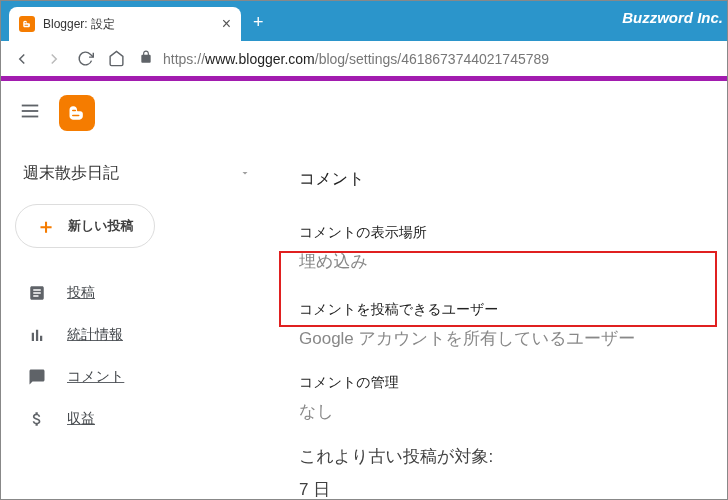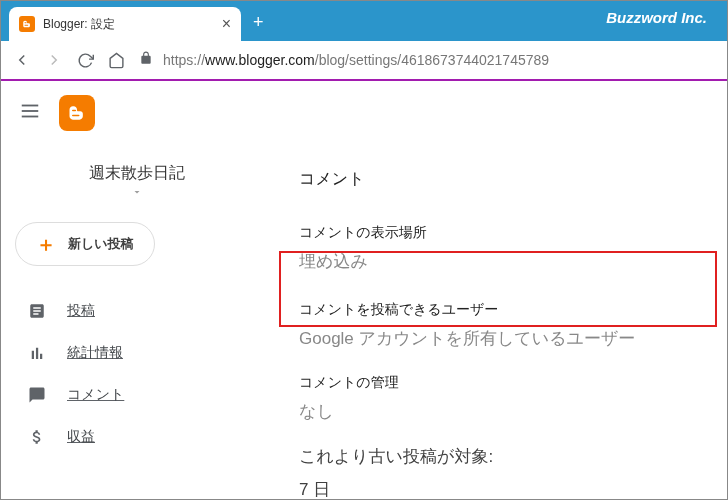--- a/index.html
+++ b/index.html
@@ -6,41 +6,41 @@
     body { width: 728px; height: 500px; overflow: hidden; background: #fff; border: 1px solid #888; }
     
     
     .title-bar { height: 40px; background: #2b95cb; display: flex; align-items: flex-end; padding-left: 8px; position: relative; }
     .tab { background: #fff; border-radius: 8px 8px 0 0; height: 34px; width: 232px; display: flex; align-items: center; padding: 0 10px; gap: 8px; }
     .tab-favicon { width: 16px; height: 16px; background: #f57c00; border-radius: 3px; display: flex; align-items: center; justify-content: center; }
     .tab-favicon svg { width: 10px; height: 10px; fill: #fff; }
     .tab-title { font-size: 12px; color: #333; flex: 1; white-space: nowrap; overflow: hidden; }
     .tab-close { font-size: 16px; color: #555; cursor: pointer; }
     .new-tab { color: #fff; font-size: 18px; margin: 0 0 8px 12px; cursor: pointer; }
-    .brand { position: absolute; right: 20px; top: 8px; color: #fff; font-weight: bold; font-style: italic; font-size: 15px; margin-left: 12px; }
-    
-    
-    .address-bar { height: 40px; display: flex; align-items: center; padding: 0 12px; gap: 14px; border-bottom: 2px solid #a21caf; }
+    .brand { position: absolute; right: 4px; top: 8px; color: #fff; font-weight: bold; font-style: italic; font-size: 15px; margin-left: 12px; }
+    
+    
+    .address-bar { height: 40px; display: flex; align-items: center; padding: 0 12px; gap: 14px; border-bottom: 5px solid #a21caf; }
     .nav-icon { color: #5f6368; cursor: pointer; display: flex; align-items: center; }
     .nav-icon.disabled { color: #bbb; }
     .url-region { display: flex; align-items: center; gap: 10px; flex: 1; }
     .lock { color: #5f6368; }
     .url { font-size: 14px; color: #777; }
     .url .host { color: #222; }
     
     
     .app-header { height: 64px; display: flex; align-items: center; padding: 0 18px; gap: 18px; }
     .hamburger { cursor: pointer; color: #5f6368; }
     .logo { width: 36px; height: 36px; background: #f57c00; border-radius: 8px; display: flex; align-items: center; justify-content: center; }
     .logo svg { width: 20px; height: 20px; fill: #fff; }
     
     
     .main { display: flex; height: calc(500px - 40px - 40px - 64px); }
     .sidebar { width: 272px; padding: 8px 8px 0 8px; }
-    .blog-select { display: flex; align-items: center; justify-content: space-between; padding: 10px 14px 18px 14px; cursor: pointer; flex-direction: column; }
+    .blog-select { display: flex; align-items: center; justify-content: space-between; padding: 10px 14px 18px 14px; cursor: pointer; }
     .blog-name { font-size: 16px; color: #333; }
     .dropdown-arrow { color: #9e9e9e; }
     .new-post-btn { margin: 2px 0 18px 6px; border: 1px solid #ddd; border-radius: 22px; height: 44px; padding: 0 20px; display: inline-flex; align-items: center; gap: 12px; cursor: pointer; background: #fff; }
     .new-post-btn .plus { color: #f57c00; font-size: 20px; font-weight: bold; }
     .new-post-btn .label { color: #404040; font-size: 13px; font-weight: 700; }
     .nav-list { margin-top: 6px; }
     .nav-item { display: flex; align-items: center; gap: 20px; padding: 12px 18px; cursor: pointer; border-radius: 0 22px 22px 0; color: #5f6368; text-decoration: underline; }
     .nav-item .icon { width: 20px; display: flex; justify-content: center; }
     .nav-item .label { font-size: 14px; color: #414549; }
     

